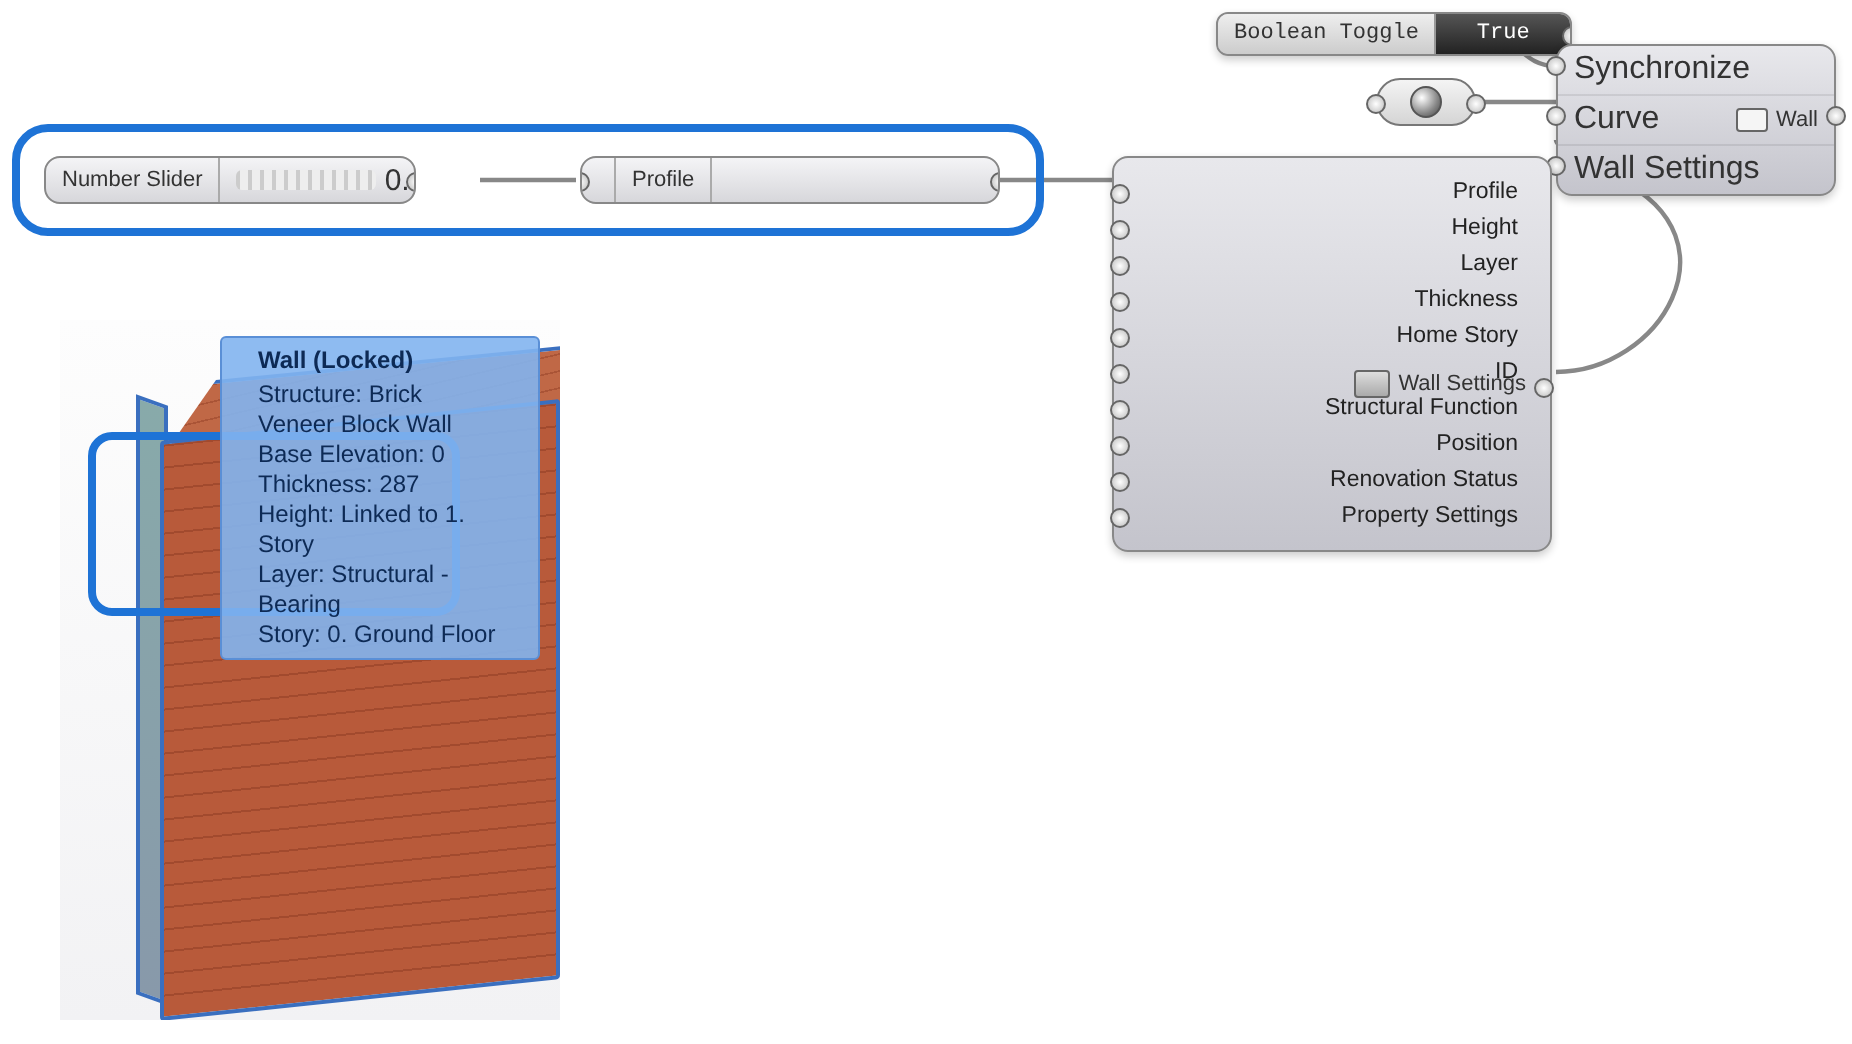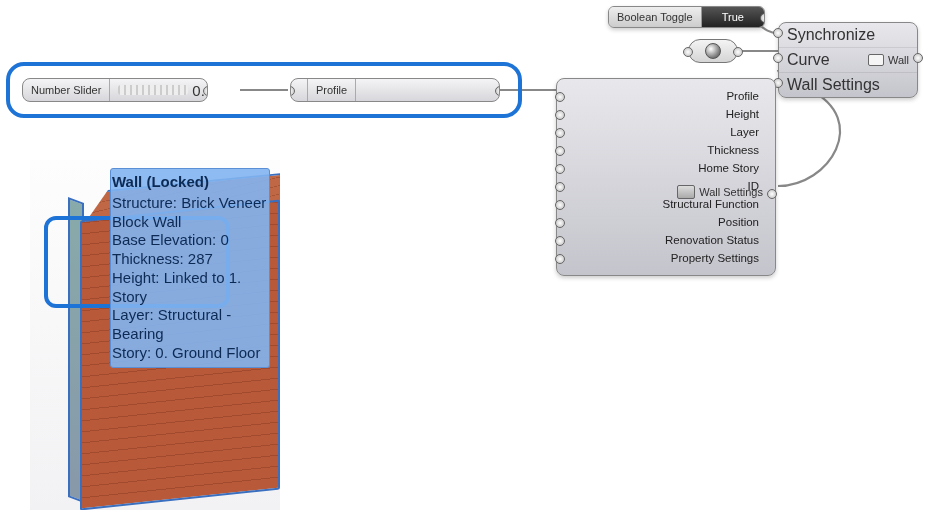--- a/index.html
+++ b/index.html
@@ -32,20 +32,21 @@
   }
   .port.left  { left: -6px; }
   .port.right { right: -6px; }
 
   
   .bool-toggle {
     display: flex; align-items: center;
     height: 22px;
     border-radius: 6px;
     overflow: hidden;
+    font-family: Liberation Mono, monospace;
   }
   .bool-toggle .label {
     padding: 0 8px;
     background: linear-gradient(#eee,#ccc);
     border-right: 1px solid #999;
     height: 100%; display:flex; align-items:center;
   }
   .bool-toggle .val {
     padding: 0 20px;
     background: linear-gradient(#555,#222);
@@ -205,22 +206,22 @@
     border-radius:12px;
     z-index: 20;
   }
   .tooltip {
     position:absolute;
     left:80px; top:8px;
     width:160px;
     background: rgba(130,180,240,.9);
     border:1px solid #5a8fd6;
     border-radius:3px;
-    padding:4px 1px;
-    font-size:15px;
+    padding:4px 18px;
+    font-size:12px;
     line-height:1.25;
     color:#0d2a55;
     z-index:25;
   }
   .tooltip .t-title { font-weight:bold; margin-bottom:2px; }
 
   
   svg.wires {
     position:absolute; left:0; top:0;
     width:926px; height:522px;

